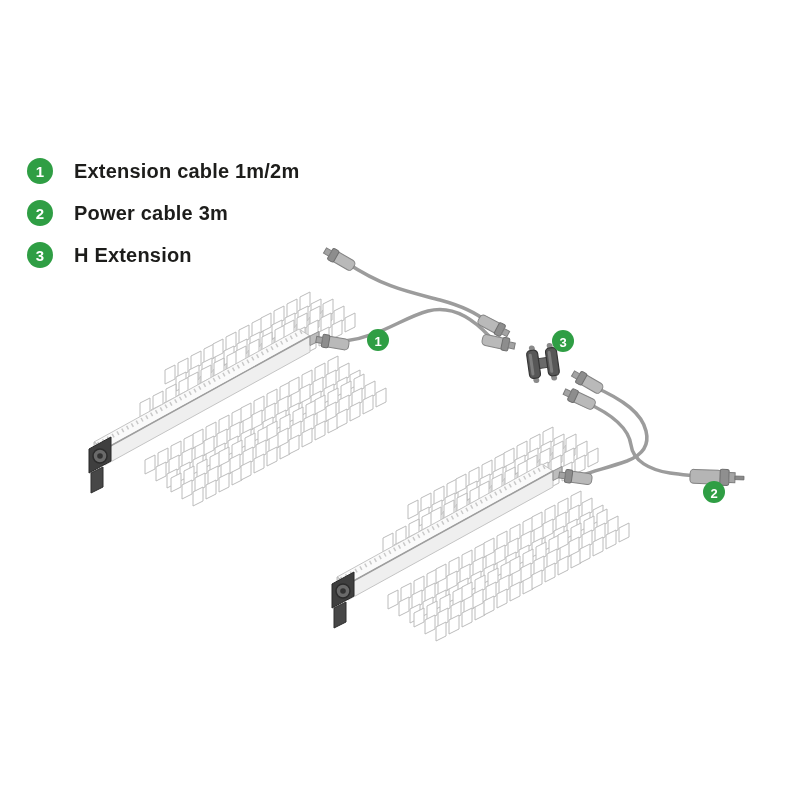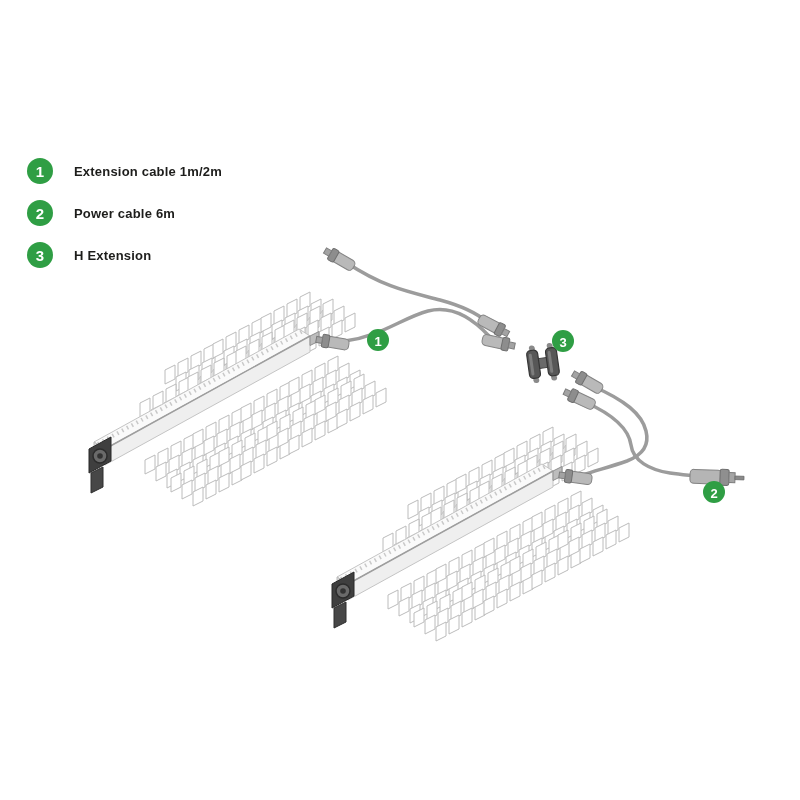--- a/index.html
+++ b/index.html
@@ -3,39 +3,39 @@
 <meta charset="utf-8">
 <style>
   html,body{margin:0;padding:0;background:#ffffff;}
   .canvas{position:relative;width:800px;height:800px;background:#ffffff;overflow:hidden;
           font-family:"Liberation Sans",sans-serif;}
   .legend{position:absolute;left:27px;top:158px;display:flex;flex-direction:column;gap:16px;}
   .legend-row{display:flex;align-items:center;gap:21px;height:26px;}
   .legend-badge{width:26px;height:26px;border-radius:50%;background:var(--green,#2f9e44);
           color:#ffffff;font-weight:bold;font-size:15px;display:flex;align-items:center;
           justify-content:center;flex:0 0 26px;}
-  .legend-label{font-weight:bold;font-size:13px;color:#1d1d1b;letter-spacing:.2px;}
+  .legend-label{font-weight:bold;font-size:20px;color:#1d1d1b;letter-spacing:.2px;}
   svg{position:absolute;left:0;top:0;}
   .badge-circle{fill:#2f9e44;}
   .badge-num{fill:#ffffff;font-weight:bold;font-size:13px;font-family:"Liberation Sans",sans-serif;
           text-anchor:middle;dominant-baseline:central;}
 </style>
 </head>
 <body>
 
 <div class="canvas">
 
   <div class="legend">
     <div class="legend-row">
       <div class="legend-badge">1</div>
       <div class="legend-label">Extension cable 1m/2m</div>
     </div>
     <div class="legend-row">
       <div class="legend-badge">2</div>
-      <div class="legend-label">Power cable 6m</div>
+      <div class="legend-label">Power cable 3m</div>
     </div>
     <div class="legend-row">
       <div class="legend-badge">3</div>
       <div class="legend-label">H Extension</div>
     </div>
   </div>
 
   <svg width="800" height="800" viewBox="0 0 800 800">
     <defs>
 

